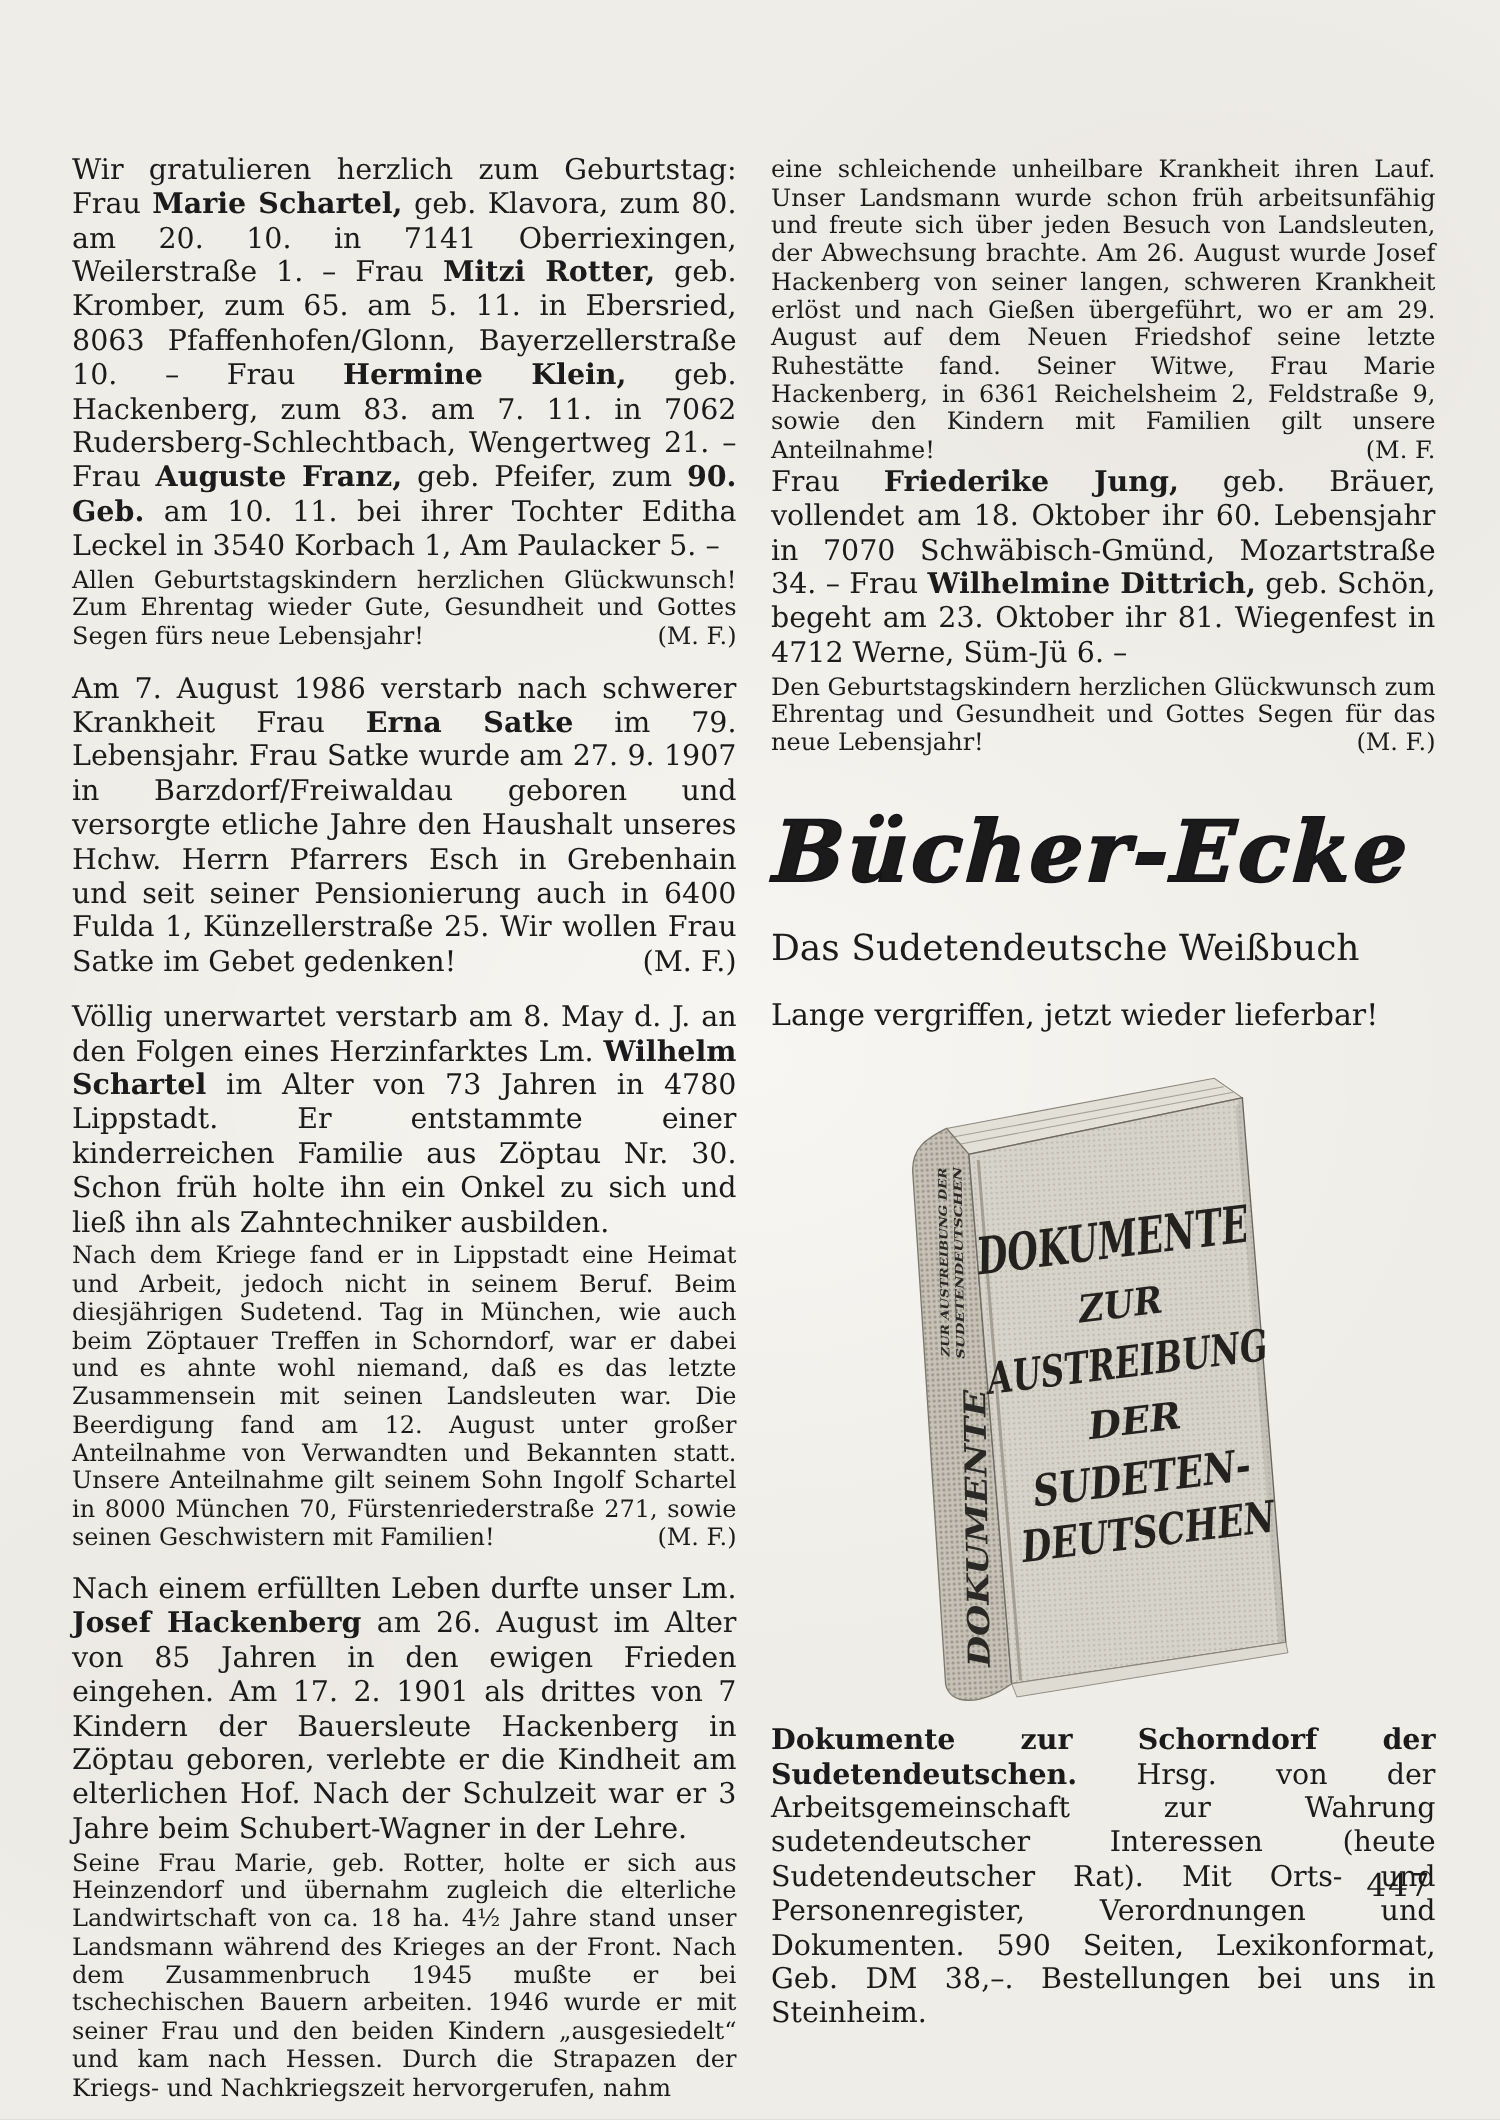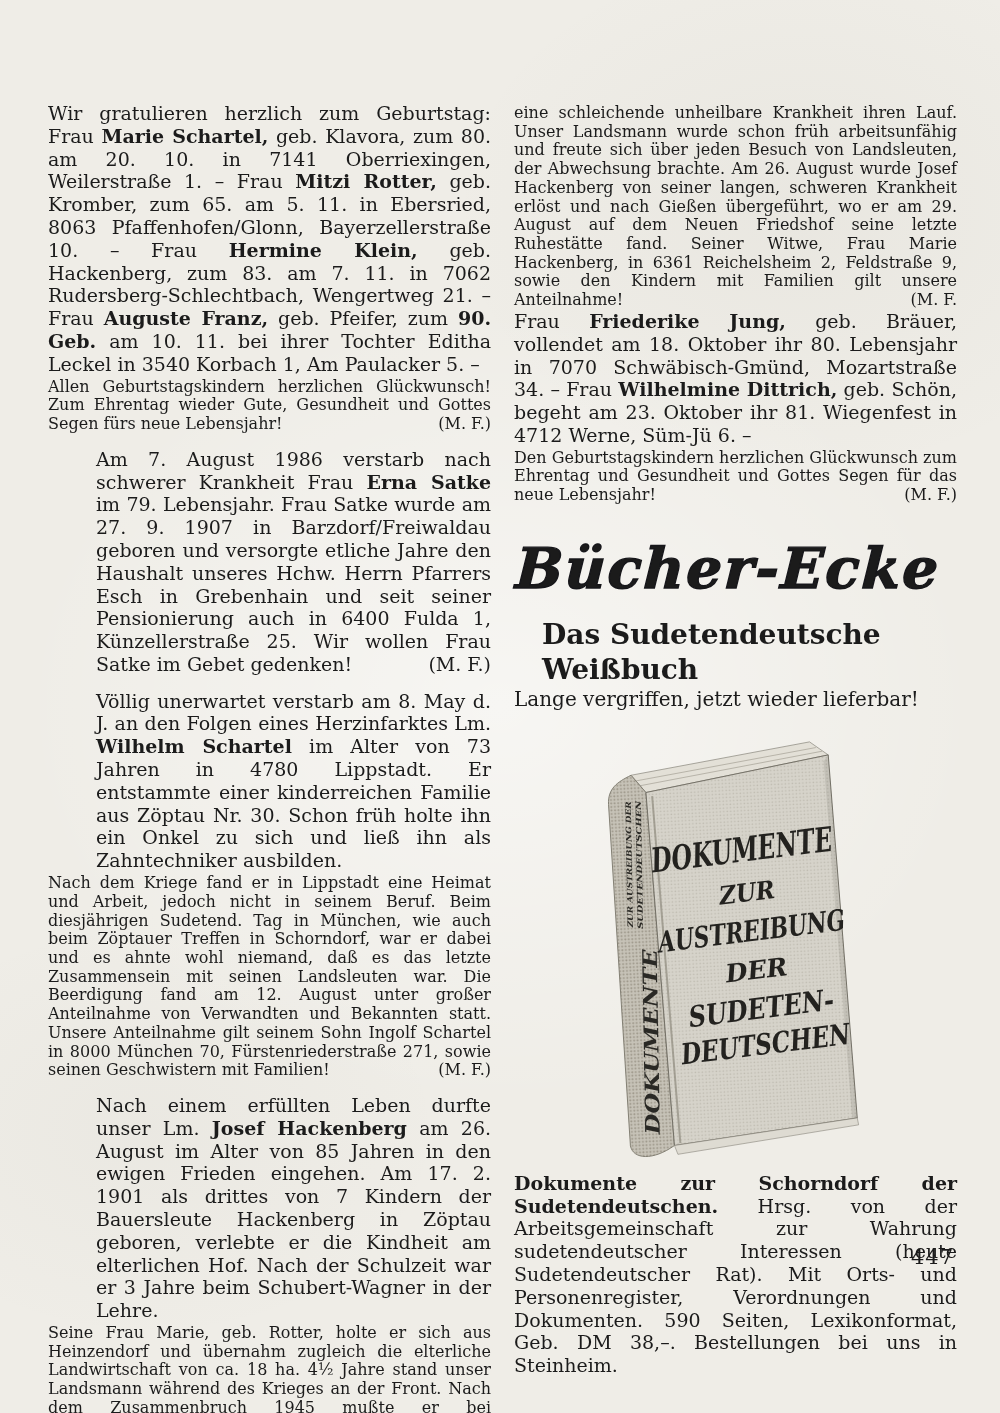--- a/index.html
+++ b/index.html
@@ -16,38 +16,38 @@
     color:#1b1b1b;
     overflow:hidden;
   }
   .col{position:absolute;top:102px;width:443px;}
   .col-left{left:48px;}
   .col-right{left:514px;}
   p{margin:0;}
   .j{text-align:justify;}
   .body{font-size:19px;line-height:1.2;}
   .small{font-size:16px;line-height:1.17;margin-top:2px;}
-  .gap{margin-top:14px;margin-left:48px;}
+  .gap{margin-top:14px;}
   .b{font-weight:700;}
   .sig{float:right;}
   .zoeptau-heading{
     font-size:20px;font-weight:700;letter-spacing:.4px;
     margin:16px 0 5px;
   }
   .buecher-heading{
     font-size:56px;font-weight:700;font-style:italic;
     letter-spacing:2px;
     margin:30px 0 16px;
     -webkit-text-stroke:1.4px #16161a;
     transform:skewX(-3deg);
     transform-origin:left bottom;
     white-space:nowrap;
   }
-  .weiss-title{font-size:28px;font-weight:700;line-height:1.25;margin-left:28px;}
-  .weiss-sub{font-size:20px;line-height:1.25;}
+  .weiss-title{font-size:24px;font-weight:400;line-height:1.25;}
+  .weiss-sub{font-size:20px;line-height:1.25;margin-top:17px;}
   .book-figure{margin:14px 0 10px 72px;width:300px;height:436px;}
   .pageno{position:absolute;top:1245px;right:46px;font-size:21px;letter-spacing:1px;}
 </style>
 </head>
 <body>
 
 <div class="page">
 
   <div class="col col-left">
     <p class="body j"><span>Wir gratulieren herzlich zum Geburtstag: Frau </span><span class="b">Marie Schartel,</span><span> geb. Klavora, zum 80. am 20. 10. in 7141 Oberriexingen, Weilerstraße 1. – Frau </span><span class="b">Mitzi Rotter,</span><span> geb. Kromber, zum 65. am 5. 11. in Ebersried, 8063 Pfaffenhofen/Glonn, Bayerzellerstraße 10. – Frau </span><span class="b">Hermine Klein,</span><span> geb. Hackenberg, zum 83. am 7. 11. in 7062 Rudersberg-Schlechtbach, Wengertweg 21. – Frau </span><span class="b">Auguste Franz,</span><span> geb. Pfeifer, zum </span><span class="b">90. Geb.</span><span> am 10. 11. bei ihrer Tochter Editha Leckel in 3540 Korbach 1, Am Paulacker 5. –</span></p>
@@ -58,21 +58,21 @@
     <p class="body j gap"><span>Völlig unerwartet verstarb am 8. May d. J. an den Folgen eines Herzinfarktes Lm. </span><span class="b">Wilhelm Schartel</span><span> im Alter von 73 Jahren in 4780 Lippstadt. Er entstammte einer kinderreichen Familie aus Zöptau Nr. 30. Schon früh holte ihn ein Onkel zu sich und ließ ihn als Zahntechniker ausbilden.</span></p>
     <p class="small j"><span>Nach dem Kriege fand er in Lippstadt eine Heimat und Arbeit, jedoch nicht in seinem Beruf. Beim diesjährigen Sudetend. Tag in München, wie auch beim Zöptauer Treffen in Schorndorf, war er dabei und es ahnte wohl niemand, daß es das letzte Zusammensein mit seinen Landsleuten war. Die Beerdigung fand am 12. August unter großer Anteilnahme von Verwandten und Bekannten statt. Unsere Anteilnahme gilt seinem Sohn Ingolf Schartel in 8000 München 70, Fürstenriederstraße 271, sowie seinen Geschwistern mit Familien! </span><span class="sig">(M. F.)</span></p>
 
     <p class="body j gap"><span>Nach einem erfüllten Leben durfte unser Lm. </span><span class="b">Josef Hackenberg</span><span> am 26. August im Alter von 85 Jahren in den ewigen Frieden eingehen. Am 17. 2. 1901 als drittes von 7 Kindern der Bauersleute Hackenberg in Zöptau geboren, verlebte er die Kindheit am elterlichen Hof. Nach der Schulzeit war er 3 Jahre beim Schubert-Wagner in der Lehre.</span></p>
     <p class="small j"><span>Seine Frau Marie, geb. Rotter, holte er sich aus Heinzendorf und übernahm zugleich die elterliche Landwirtschaft von ca. 18 ha. 4½ Jahre stand unser Landsmann während des Krieges an der Front. Nach dem Zusammenbruch 1945 mußte er bei tschechischen Bauern arbeiten. 1946 wurde er mit seiner Frau und den beiden Kindern „ausgesiedelt“ und kam nach Hessen. Durch die Strapazen der Kriegs- und Nachkriegszeit hervorgerufen, nahm</span></p>
   </div>
 
   <div class="col col-right">
     <p class="small j"><span>eine schleichende unheilbare Krankheit ihren Lauf. Unser Landsmann wurde schon früh arbeitsunfähig und freute sich über jeden Besuch von Landsleuten, der Abwechsung brachte. Am 26. August wurde Josef Hackenberg von seiner langen, schweren Krankheit erlöst und nach Gießen übergeführt, wo er am 29. August auf dem Neuen Friedshof seine letzte Ruhestätte fand. Seiner Witwe, Frau Marie Hackenberg, in 6361 Reichelsheim 2, Feldstraße 9, sowie den Kindern mit Familien gilt unsere Anteilnahme! </span><span class="sig">(M. F.</span></p>
 
-    <p class="body j"><span>Frau </span><span class="b">Friederike Jung,</span><span> geb. Bräuer, vollendet am 18. Oktober ihr 80. Lebensjahr in 7070 Schwäbisch-Gmünd, Mozartstraße 34. – Frau </span><span class="b">Wilhelmine Dittrich,</span><span> geb. Schön, begeht am 23. Oktober ihr 81. Wiegenfest in 4712 Werne, Süm-Jü 6. –</span></p>
+    <p class="body j"><span>Frau </span><span class="b">Friederike Jung,</span><span> geb. Bräuer, vollendet am 18. Oktober ihr 60. Lebensjahr in 7070 Schwäbisch-Gmünd, Mozartstraße 34. – Frau </span><span class="b">Wilhelmine Dittrich,</span><span> geb. Schön, begeht am 23. Oktober ihr 81. Wiegenfest in 4712 Werne, Süm-Jü 6. –</span></p>
     <p class="small j"><span>Den Geburtstagskindern herzlichen Glückwunsch zum Ehrentag und Gesundheit und Gottes Segen für das neue Lebensjahr! </span><span class="sig">(M. F.)</span></p>
 
     <h1 class="buecher-heading">Bücher-Ecke</h1>
 
     <p class="weiss-title">Das Sudetendeutsche Weißbuch</p>
     <p class="weiss-sub">Lange vergriffen, jetzt wieder lieferbar!</p>
 
     <figure class="book-figure" style="margin-top:14px;margin-bottom:10px;">
       <svg width="300" height="436" viewBox="0 0 300 436">
         <defs>

